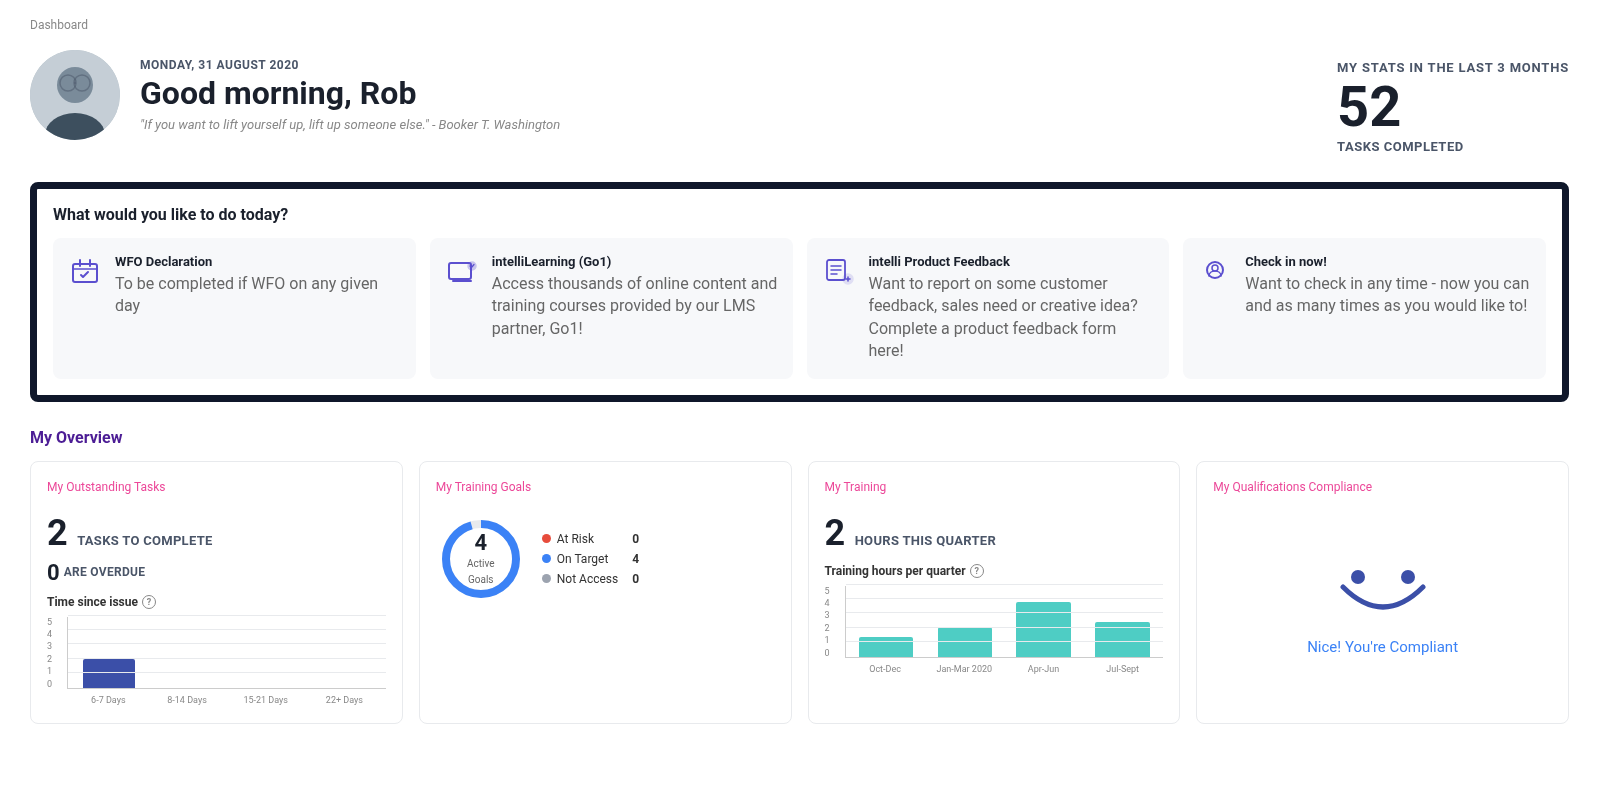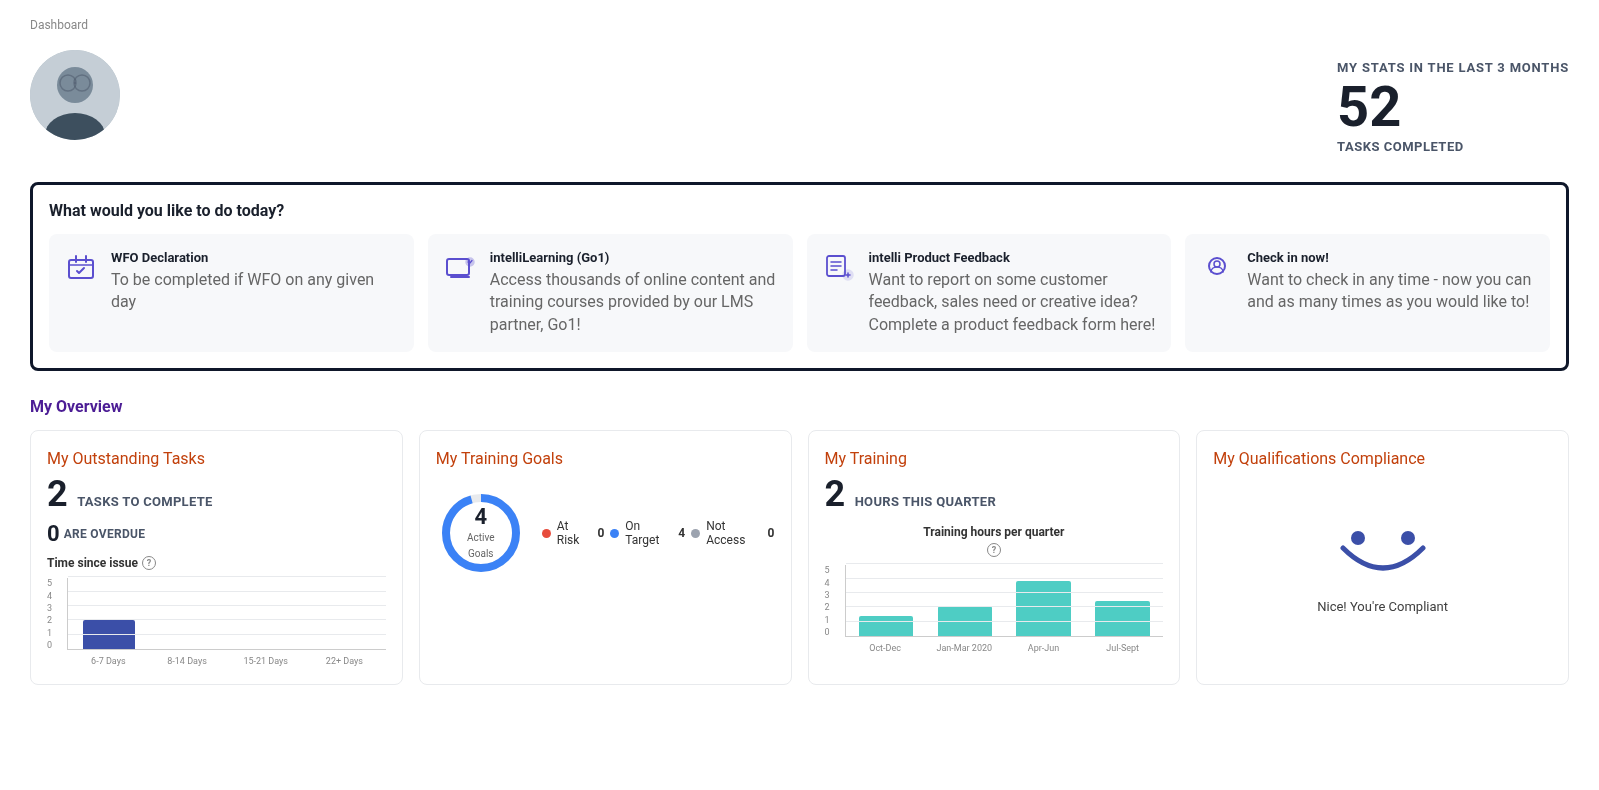--- a/index.html
+++ b/index.html
@@ -78,21 +78,21 @@
       text-transform: uppercase;
     }
     
     .section-title {
       font-size: 16px;
       font-weight: 700;
       color: #1a202c;
       margin-bottom: 14px;
     }
     .action-cards-wrapper {
-      border: 3px solid #0f172a;
+      border: 7px solid #0f172a;
       border-radius: 8px;
       padding: 16px;
       background: #fff;
       margin-bottom: 26px;
     }
     .action-cards-grid {
       display: grid;
       grid-template-columns: repeat(4, 1fr);
       gap: 14px;
     }
@@ -146,23 +146,23 @@
       gap: 16px;
     }
     .overview-card {
       background: #fff;
       border-radius: 8px;
       padding: 18px 16px;
       border: 1px solid #e8eaed;
       min-height: 220px;
     }
     .overview-card-title {
-      font-size: 16px;
-      color: #c2410c;
-      margin-bottom: 5px;
+      font-size: 12px;
+      color: #ec4899;
+      margin-bottom: 18px;
     }
     
     .tasks-number {
       font-size: 36px;
       font-weight: 700;
       color: #1a202c;
       display: inline;
     }
     .tasks-label {
       font-size: 13px;
@@ -226,21 +226,21 @@
       color: #1a202c;
       display: block;
       line-height: 1;
     }
     .donut-label {
       font-size: 10px;
       color: #666;
     }
     .goals-legend {
       display: flex;
-      flex-direction: row;
+      flex-direction: column;
       gap: 6px;
     }
     .legend-item {
       display: flex;
       align-items: center;
       gap: 6px;
       font-size: 12px;
       color: #333;
     }
     .legend-dot {
@@ -272,33 +272,32 @@
     }
     .training-sub {
       font-size: 12px;
       font-weight: 700;
       color: #333;
       margin-top: 10px;
       margin-bottom: 8px;
       display: flex;
       align-items: center;
       gap: 4px;
-      flex-direction: column;
     }
     
     .qualifications-content {
       display: flex;
       flex-direction: column;
       align-items: center;
       justify-content: center;
       padding-top: 20px;
     }
     .compliant-text {
-      font-size: 13px;
-      color: #404040;
+      font-size: 15px;
+      color: #3b82f6;
       text-align: center;
     }
     .chart-wrapper {
       position: relative;
     }
 
     
     .person-icon {
       width: 90px;
       height: 90px;
@@ -323,20 +322,25 @@
       <div class="person-icon" style="position:relative; width:90px; height:90px; border-radius:50%; background:#b8c4cc; overflow:hidden; flex-shrink:0;">
         <svg viewBox="0 0 90 90" width="90" height="90" xmlns="http://www.w3.org/2000/svg" style="position:absolute;top:0;left:0;">
           <circle cx="45" cy="45" r="45" fill="#c5ced6"></circle>
           <circle cx="45" cy="35" r="18" fill="#7a8b9a"></circle>
           <ellipse cx="45" cy="85" rx="30" ry="22" fill="#3d4f5e"></ellipse>
 
           <circle cx="38" cy="33" r="8" fill="none" stroke="#4a5568" stroke-width="1.5" opacity="0.5"></circle>
           <circle cx="52" cy="33" r="8" fill="none" stroke="#4a5568" stroke-width="1.5" opacity="0.5"></circle>
           <line x1="46" y1="33" x2="44" y2="33" stroke="#4a5568" stroke-width="1.5" opacity="0.5"></line>
         </svg>
+      </div>
+      <div class="header-text">
+        <div class="date">MONDAY, 31 AUGUST 2020</div>
+        <div class="greeting">Good morning, Rob</div>
+        <div class="quote">"If you want to lift yourself up, lift up someone else." - Booker T. Washington</div>
       </div>
     </div>
     <div class="header-right">
       <div class="stats-label">MY STATS IN THE LAST 3 MONTHS</div>
       <div class="stats-number">52</div>
       <div class="stats-desc">TASKS COMPLETED</div>
     </div>
   </div>
 
   <div class="action-cards-wrapper">

